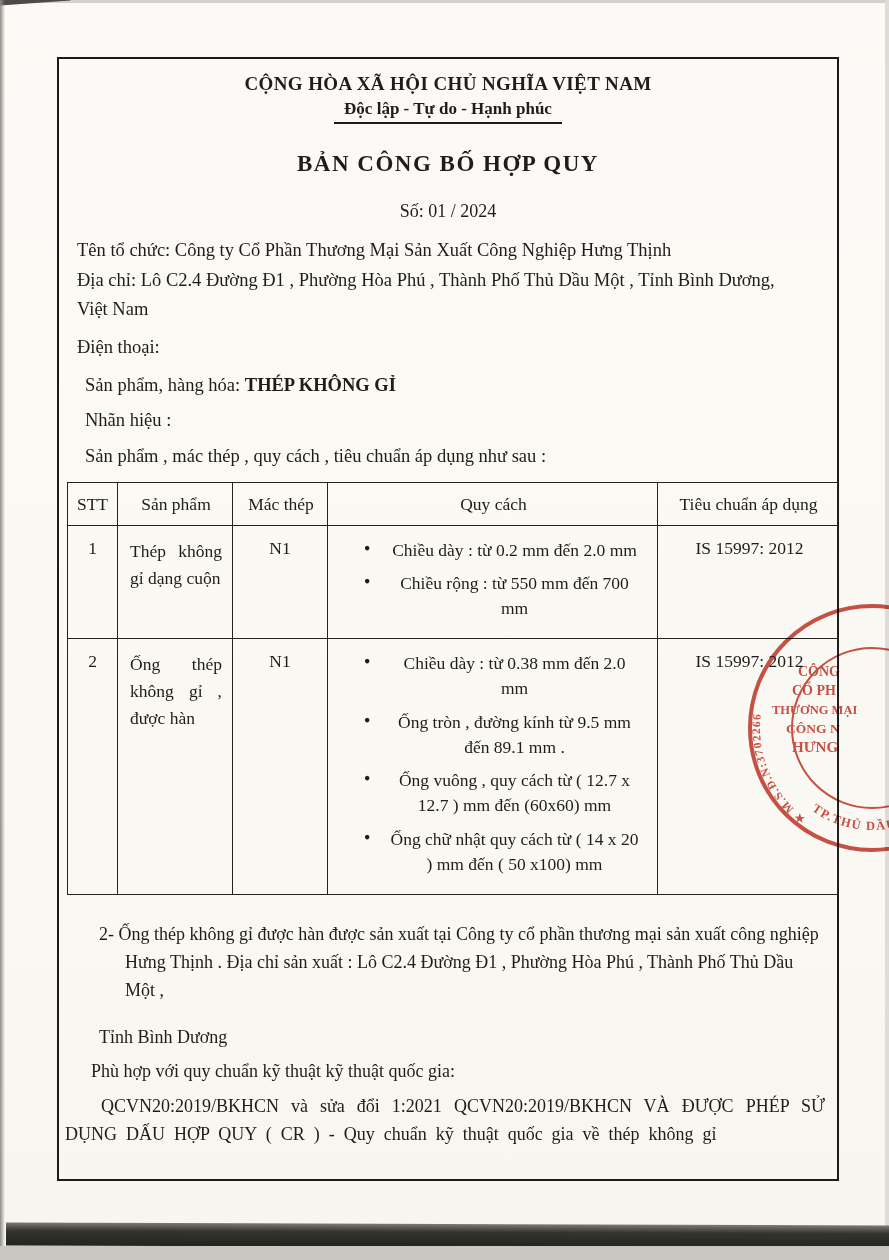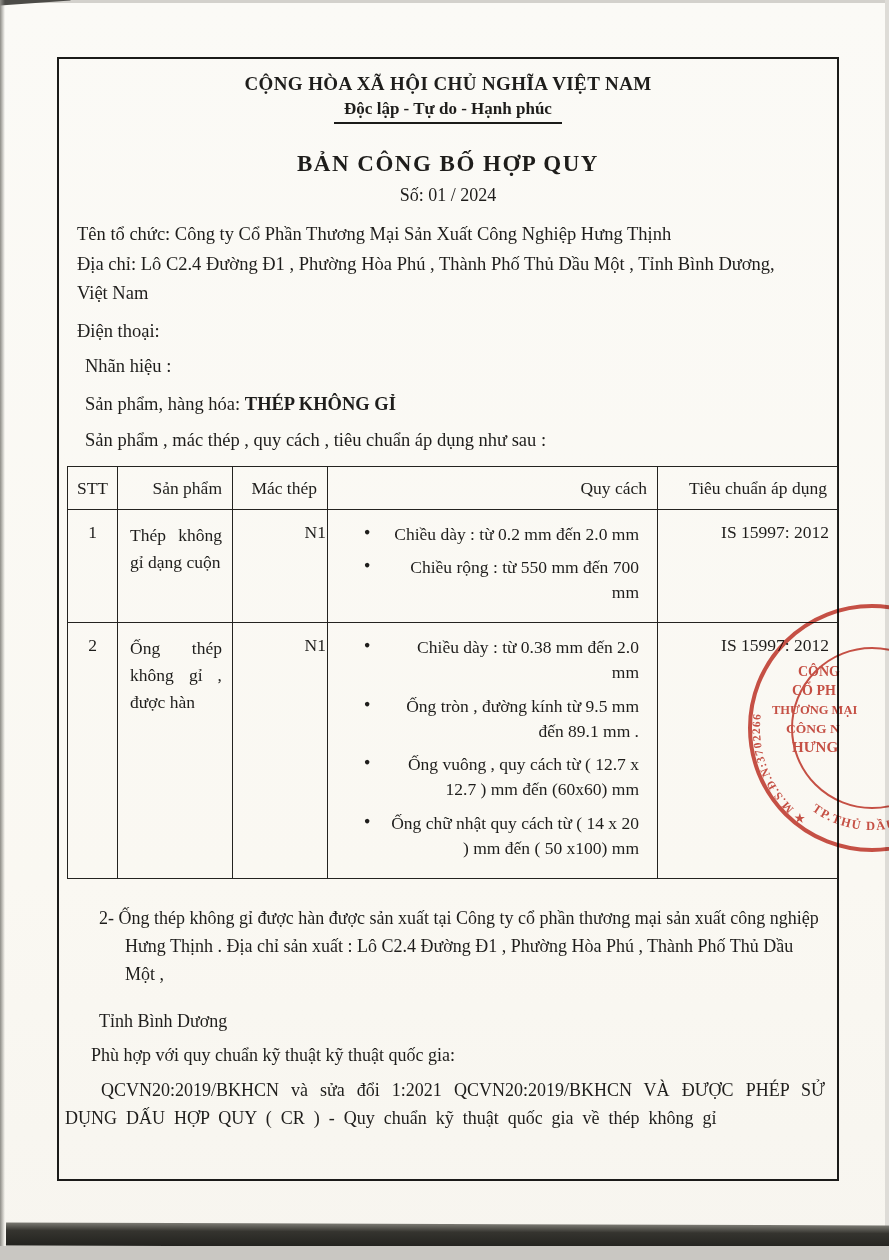--- a/index.html
+++ b/index.html
@@ -22,37 +22,37 @@
   
   .frame{
     position:absolute;left:57px;top:57px;width:782px;height:1124px;
     border:2px solid #1b1b19;box-sizing:border-box;
     padding:12px 4px;
   }
   .nh1{text-align:center;font-weight:bold;font-size:19px;letter-spacing:0.4px;margin-top:2px;}
   .nh2{text-align:center;font-weight:bold;font-size:17px;margin-top:4px;}
   .underlined{display:inline-block;border-bottom:2px solid #1b1b19;padding:0 10px 3px 10px;}
   .doc-title{text-align:center;font-weight:bold;font-size:23px;letter-spacing:1.5px;margin-top:27px;}
-  .doc-number{text-align:center;font-size:18px;margin-top:8px;}
+  .doc-number{text-align:center;font-size:18px;margin-top:24px;}
   p{margin:0;}
   .body-line{font-size:18.5px;line-height:1.58;padding-left:14px;}
   .org{margin-top:14px;}
   .addr{margin-top:1px;padding-right:36px;}
   .phone{margin-top:8px;}
   .product{margin-top:9px;padding-left:22px;}
   .brand{margin-top:6px;padding-left:22px;}
   .intro{margin-top:7px;padding-left:22px;}
 
   
   .spec-table{
     margin:10px 0 0 4px;width:770px;
     border-collapse:collapse;table-layout:fixed;
     font-size:17.5px;
   }
-  .spec-table th,.spec-table td{border:1.5px solid #242320;vertical-align:top;text-align:right;box-sizing:border-box;}
+  .spec-table th,.spec-table td{border:1.5px solid #242320;vertical-align:top;text-align:center;box-sizing:border-box;}
   .spec-table th{font-weight:normal;padding:11px 10px 10px 12px;}
   .col-stt{width:50px;} .col-sp{width:115px;} .col-mt{width:95px;} .col-qc{width:330px;} .col-tc{width:180px;}
   th.c-stt{text-align:center;padding-left:4px;padding-right:4px;}
   td.c-stt{text-align:center;padding-top:12px;}
   td.c-sp{padding:12px 10px 10px 12px;text-align:justify;line-height:1.55;}
   td.c-mt{padding-top:12px;}
   td.c-qc{padding:12px 18px 8px 34px;}
   td.c-tc{padding:12px 8px 10px 12px;}
   .spec-item{position:relative;padding-left:28px;margin-bottom:9px;line-height:1.42;}
   .spec-item::before{content:"●";position:absolute;left:2px;top:3px;font-size:10.5px;}
@@ -93,22 +93,22 @@
     <div class="nh2">
       <span class="underlined">Độc lập - Tự do - Hạnh phúc</span>
     </div>
 
     <div class="doc-title">BẢN CÔNG BỐ HỢP QUY</div>
     <div class="doc-number">Số: 01 / 2024</div>
 
     <p class="body-line org">Tên tổ chức: Công ty Cổ Phần Thương Mại Sản Xuất Công Nghiệp Hưng Thịnh</p>
     <p class="body-line addr">Địa chỉ: Lô C2.4 Đường Đ1 , Phường Hòa Phú , Thành Phố Thủ Dầu Một , Tỉnh Bình Dương, Việt Nam</p>
     <p class="body-line phone">Điện thoại:</p>
+    <p class="body-line product"><span>Sản phẩm, hàng hóa: </span><b>THÉP KHÔNG GỈ</b></p>
     <p class="body-line brand">Nhãn hiệu :</p>
-    <p class="body-line product"><span>Sản phẩm, hàng hóa: </span><b>THÉP KHÔNG GỈ</b></p>
     <p class="body-line intro">Sản phẩm , mác thép , quy cách , tiêu chuẩn áp dụng như sau :</p>
 
     <table class="spec-table">
       <colgroup>
         <col class="col-stt">
           <col class="col-sp">
           <col class="col-mt">
           <col class="col-qc">
           <col class="col-tc">
       </colgroup>

